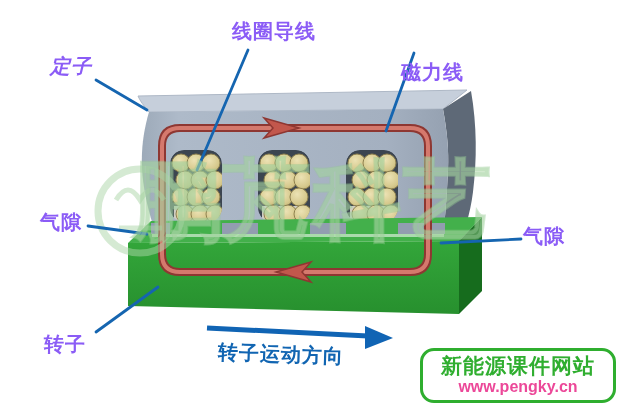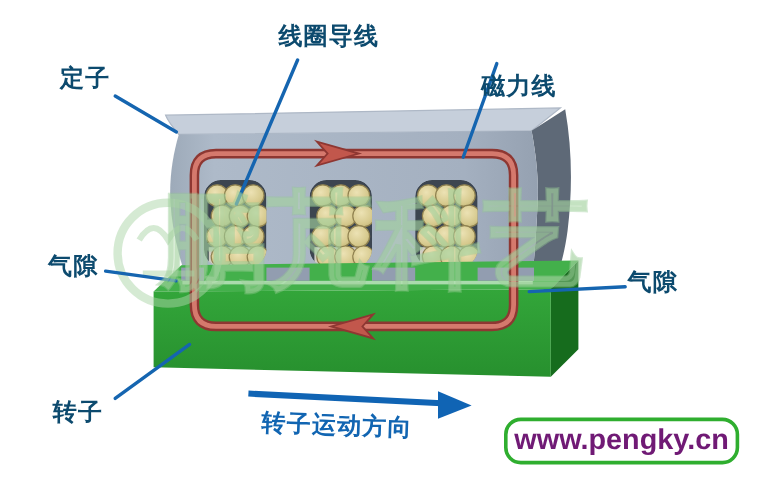--- a/index.html
+++ b/index.html
@@ -1,30 +1,30 @@
 <!DOCTYPE html>
 <html><head>
 <meta charset="utf-8">
 <style>
   html,body{margin:0;padding:0;}
   body{width:640px;height:420px;background:#ffffff;position:relative;overflow:hidden;
        font-family:"Liberation Sans","DejaVu Sans",sans-serif;}
   .stage{position:absolute;left:0;top:0;width:640px;height:420px;}
   svg.scene{position:absolute;left:0;top:0;}
-  .lbl{position:absolute;color:#0c4a6e;font-weight:700;font-size:20px;line-height:1.1;
+  .lbl{position:absolute;color:#8b5cf6;font-weight:700;font-size:20px;line-height:1.1;
        white-space:nowrap;letter-spacing:1px;}
   .motion-text{position:absolute;left:218px;top:341px;color:#1165b2;font-weight:700;
        font-size:20px;letter-spacing:1px;transform:rotate(2deg);white-space:nowrap;}
   .wm-brand{position:absolute;left:133px;top:157px;font-size:88px;font-weight:700;
        line-height:1;white-space:nowrap;color:rgba(186,224,180,0.38);
        -webkit-text-stroke:2px rgba(150,202,148,0.42);letter-spacing:2px;pointer-events:none;}
   .badge{position:absolute;left:420px;top:348px;width:190px;border:3px solid #2fae2f;
        border-radius:14px;text-align:center;padding:3px 0 4px 0;background:rgba(255,255,255,0.6);}
   .badge .l1{color:#2fae2f;font-size:21px;font-weight:600;letter-spacing:1px;line-height:1.15;}
-  .badge .l2{color:#701a75;font-size:24px;font-weight:600;line-height:1.1;}
+  .badge .l2{color:#ec4899;font-size:16px;font-weight:600;line-height:1.1;}
 </style>
 </head>
 <body>
 
 <div class="stage">
 
   <svg class="scene" width="640" height="420" viewBox="0 0 640 420">
     <defs>
       <radialGradient id="coilGrad" cx="40%" cy="35%" r="75%">
         <stop offset="0%" stop-color="#ece2b4"></stop>
@@ -148,24 +148,25 @@
     </g>
 
     <g>
       <line x1="207" y1="328" x2="368" y2="336" stroke="#1064b4" stroke-width="5"></line>
       <polygon points="365,326 393,338 365,349" fill="#1064b4"></polygon>
     </g>
   </svg>
 
   <div class="wm-brand">鹏芃科艺</div>
 
-  <div class="lbl" style="left:50px;top:55px;">定子</div>
+  <div class="lbl" style="left:50px;top:55px;font-style:italic;">定子</div>
   <div class="lbl" style="left:232px;top:20px;">线圈导线</div>
   <div class="lbl" style="left:401px;top:25px;margin-top:36px;">磁力线</div>
   <div class="lbl" style="left:40px;top:211px;">气隙</div>
   <div class="lbl" style="left:523px;top:225px;">气隙</div>
   <div class="lbl" style="left:44px;top:333px;">转子</div>
   <div class="motion-text">转子运动方向</div>
 
   <div class="badge">
+    <div class="l1">新能源课件网站</div>
     <div class="l2">www.pengky.cn</div>
   </div>
 </div>
 
 </body></html>

